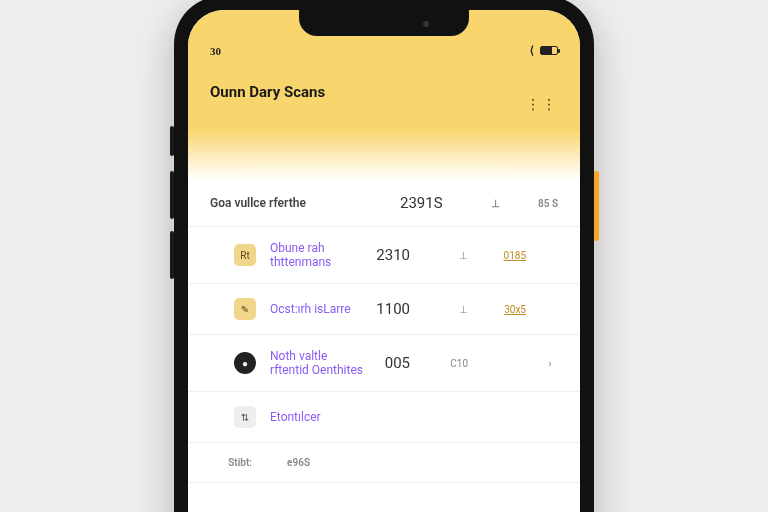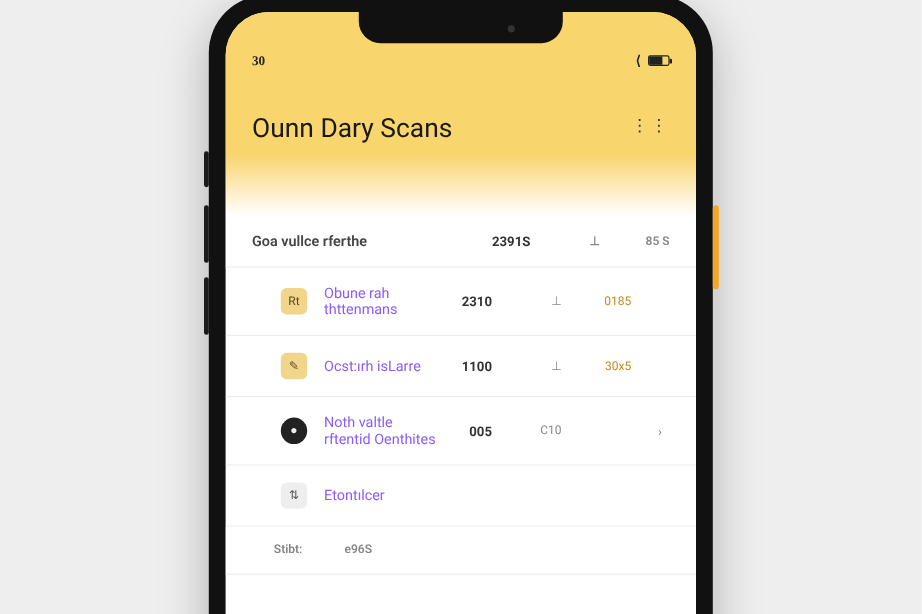--- a/index.html
+++ b/index.html
@@ -44,39 +44,39 @@
     background: linear-gradient(#f9d56e, #f9d56e 70%, #fff 100%);
     padding: 34px 22px 30px 22px;
     height: 170px;
     position: relative;
   }
   .status-row { display:flex; justify-content:space-between; align-items:center; font-size:11px; font-weight:600; color:#222;font-family:Liberation Serif, serif; }
   .status-right { display:flex; gap:6px; align-items:center; }
   .batt { width:18px; height:9px; border:1.2px solid #222; border-radius:2px; position:relative; }
   .batt::after{ content:""; position:absolute; right:-3px; top:2px; width:2px; height:4px; background:#222; border-radius:1px;}
   .batt i { display:block; width:70%; height:100%; background:#222; }
-  .title { margin-top: 38px; font-size: 22px; font-weight: 400; color:#1a1a1a; }
+  .title { margin-top: 26px; font-size: 15px; font-weight: 700; color:#1a1a1a; }
   .menu-btn { position:absolute; right:22px; top:86px; font-size:14px; color:#333; letter-spacing:2px; }
   .section-row, .row {
     display:flex; align-items:center; padding: 14px 22px; border-bottom:1px solid #eee;
     font-size: 12px; color:#222;
   }
   .section-row { font-weight:600; color:#444; background:#fff; }
   .row .icon {
     width:22px; height:22px; border-radius:5px; background:#f0d58a;
     display:flex; align-items:center; justify-content:center;
     font-size:10px; color:#5b4a1a; margin-right:14px; flex-shrink:0;margin-left:24px;
   }
   .row.dark .icon { background:#222; color:#eee; border-radius:50%; }
   .row.plain .icon { background:#eee; color:#555; }
   .row .label { flex:1; color:#8b5cf6; font-size:12px; }
   .cols { display:flex; gap:16px; align-items:center; }
   .col { width:42px; text-align:right; font-size:10px; color:#888; }
-  .col.main { color:#333; font-weight:700; font-size:11px; }
-  .col.accent { color:#c08a1e; }
+  .col.main { color:#333; font-weight:400; font-size:15px; }
+  .col.accent { color:#c08a1e;text-decoration:underline; }
   .action { width:16px; text-align:center; color:#888; font-size:11px; }
   .section-row .label { flex:1; }
 </style>
 </head>
 <body>
 
 <div class="phone">
   <div class="side-btn l1"></div>
   <div class="side-btn l2"></div>
   <div class="side-btn l3"></div>

